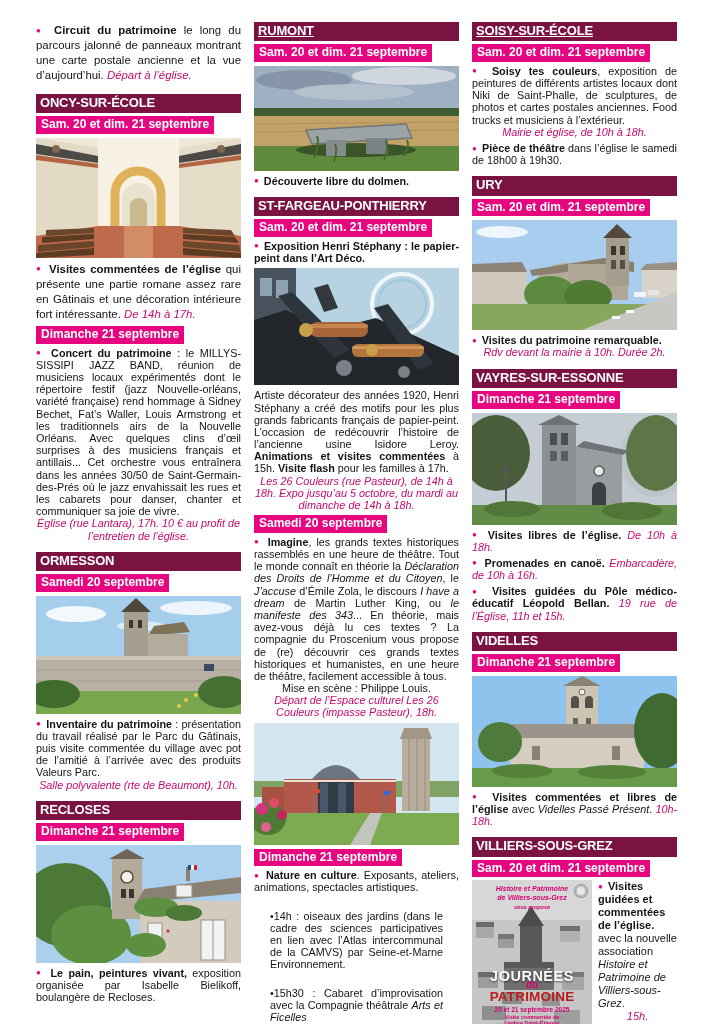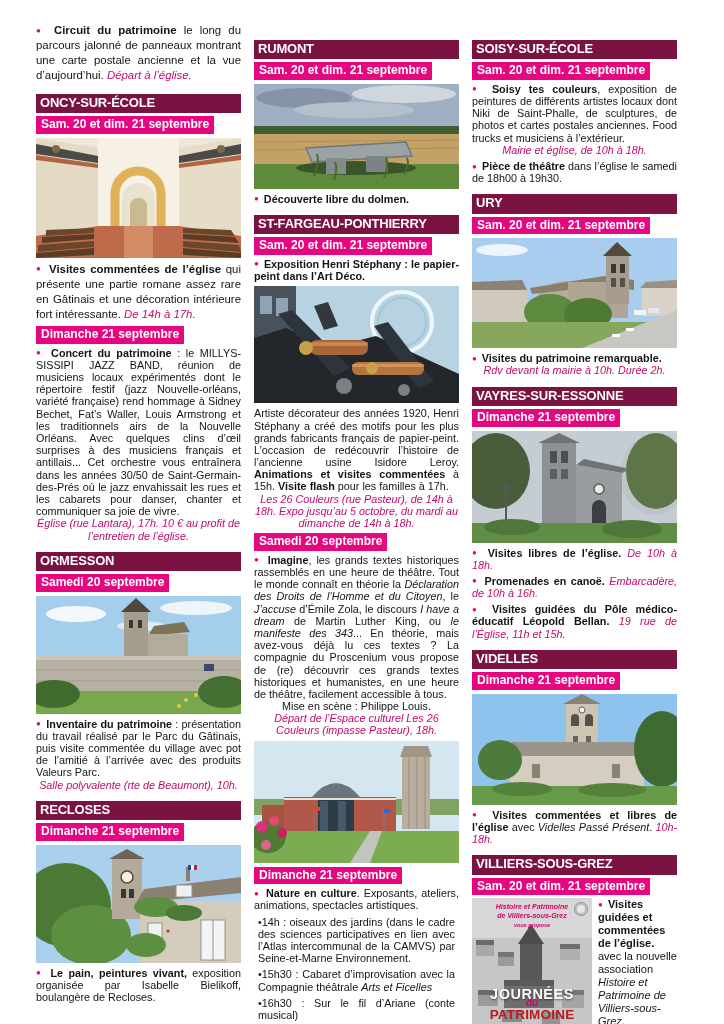--- a/index.html
+++ b/index.html
@@ -2,31 +2,31 @@
 <html lang="fr"><head>
 <meta charset="utf-8">
 <style>
   html,body{margin:0;padding:0;background:#fff;}
   .page{position:relative;width:724px;height:1024px;overflow:hidden;background:#fff;
         display:flex;gap:13px;padding:20px 47px 0 36px;box-sizing:border-box;
         font-family:"Liberation Sans",sans-serif;color:#141414;}
   .col{width:205px;flex:0 0 205px;}
   .town{background:#7b1342;color:#fff;font-size:13px;font-weight:bold;letter-spacing:-0.2px;
         padding:2px 4px 3px;margin:10px 0 3px;line-height:1.1;}
-  .town.first{margin-top:20px;}
+  .town.first{margin-top:2px;text-decoration:underline;}
   .dateRow{line-height:0;margin:1px 0 3px;}
   .date{display:inline-block;background:#e6067f;color:#ffffff;font-size:12px;font-weight:bold;
         padding:2px 5px 3px;line-height:1.05;}
   .photo{display:block;margin:4px 0 4px;}
   .body{font-size:10.8px;line-height:1.13;text-align:justify;margin:3px 0 4px;}
   .body.loose{font-size:11.4px;line-height:1.33;}
   .venue{color:#c10a6e;font-style:italic;}
   .blk{display:block;text-align:center;}
   .bullet{color:#e6067f;font-size:8px;vertical-align:1.5px;margin-right:2px;}
-  .litem{font-size:10.8px;line-height:1.13;text-align:justify;margin:4px;}
+  .litem{font-size:10.8px;line-height:1.13;text-align:justify;margin:16px;}
   
   .vrow{display:flex;gap:6px;margin-top:3px;}
   .poster{position:relative;width:120px;height:168px;flex:0 0 120px;overflow:hidden;background:#cfcfcf;}
   .poster .lay{position:absolute;left:0;width:100%;text-align:center;}
   .p-assoc{top:5px;font-size:7px;font-weight:bold;font-style:italic;color:#d4006e;line-height:1.25;}
   .p-propose{top:24px;font-size:5.5px;font-weight:bold;font-style:italic;color:#d4006e;}
   .p-stamp{position:absolute;top:4px;right:4px;width:12px;height:12px;border-radius:50%;
            background:#e6e6e6;border:1px solid #8a8a8a;box-shadow:inset 0 0 0 2px #bdbdbd;}
   .p-journees{top:88px;font-size:14.5px;font-weight:bold;color:#fdfdfd;letter-spacing:0.5px;
               text-shadow:0 1px 2px rgba(0,0,0,.55);}

